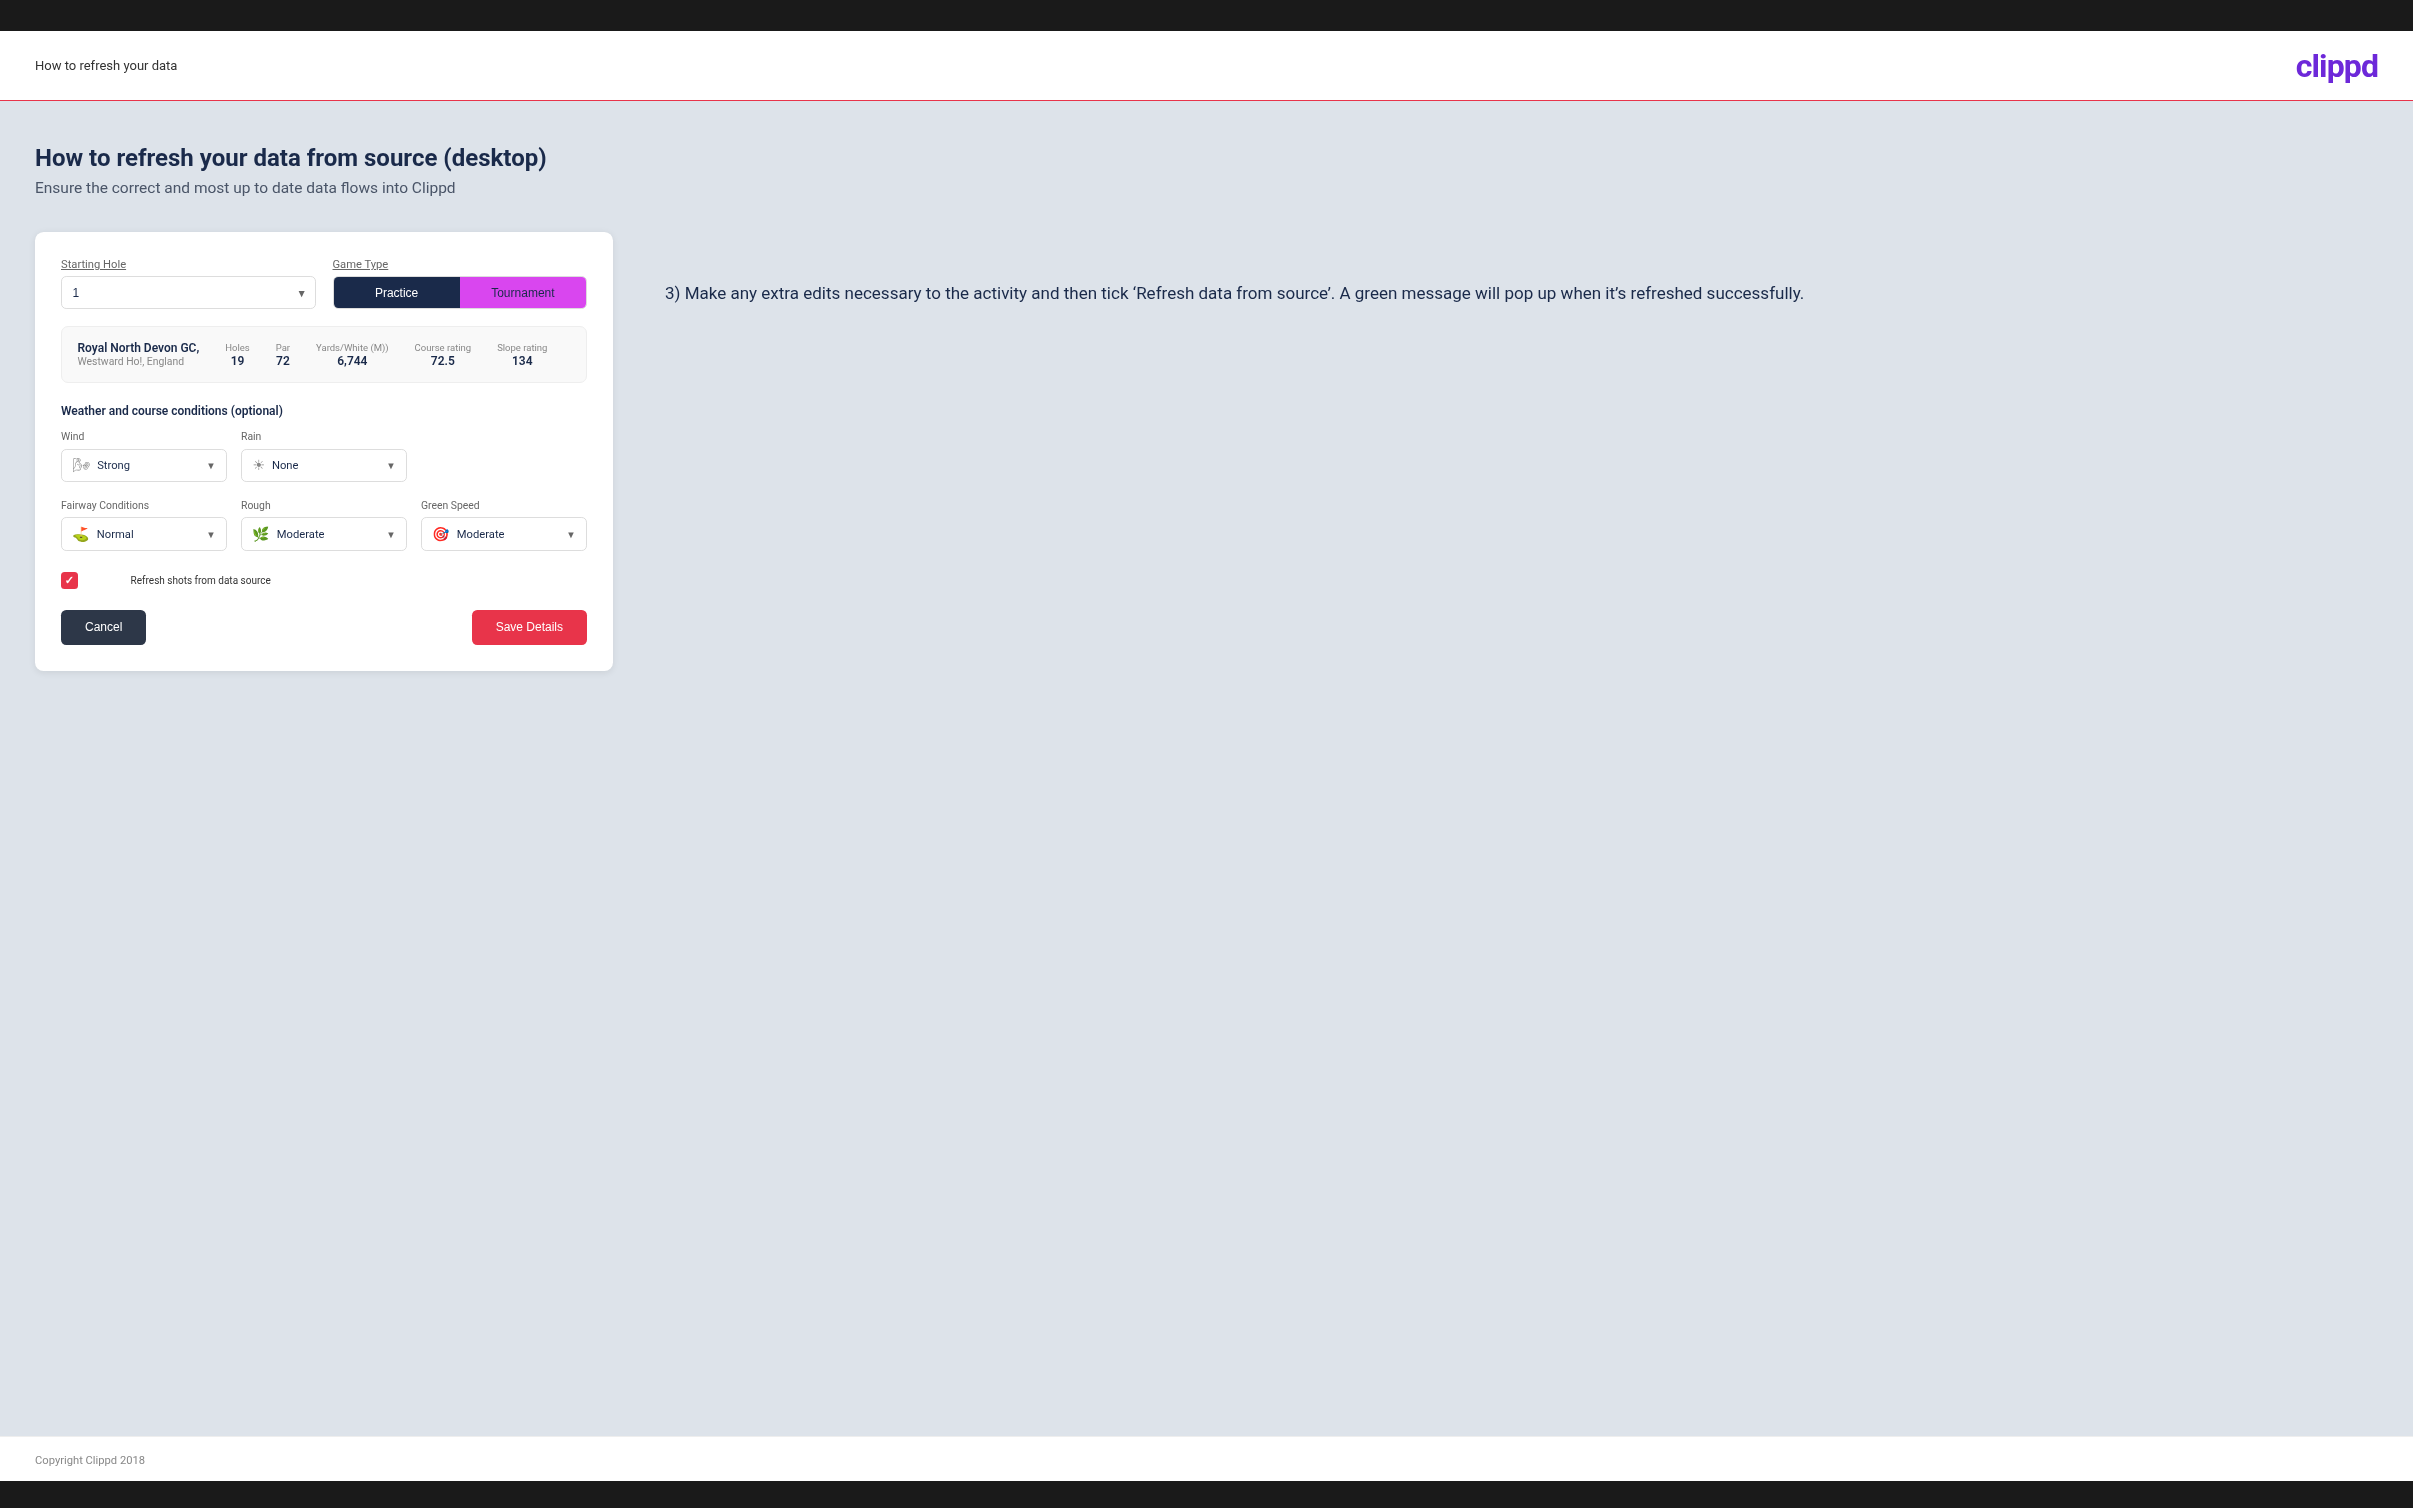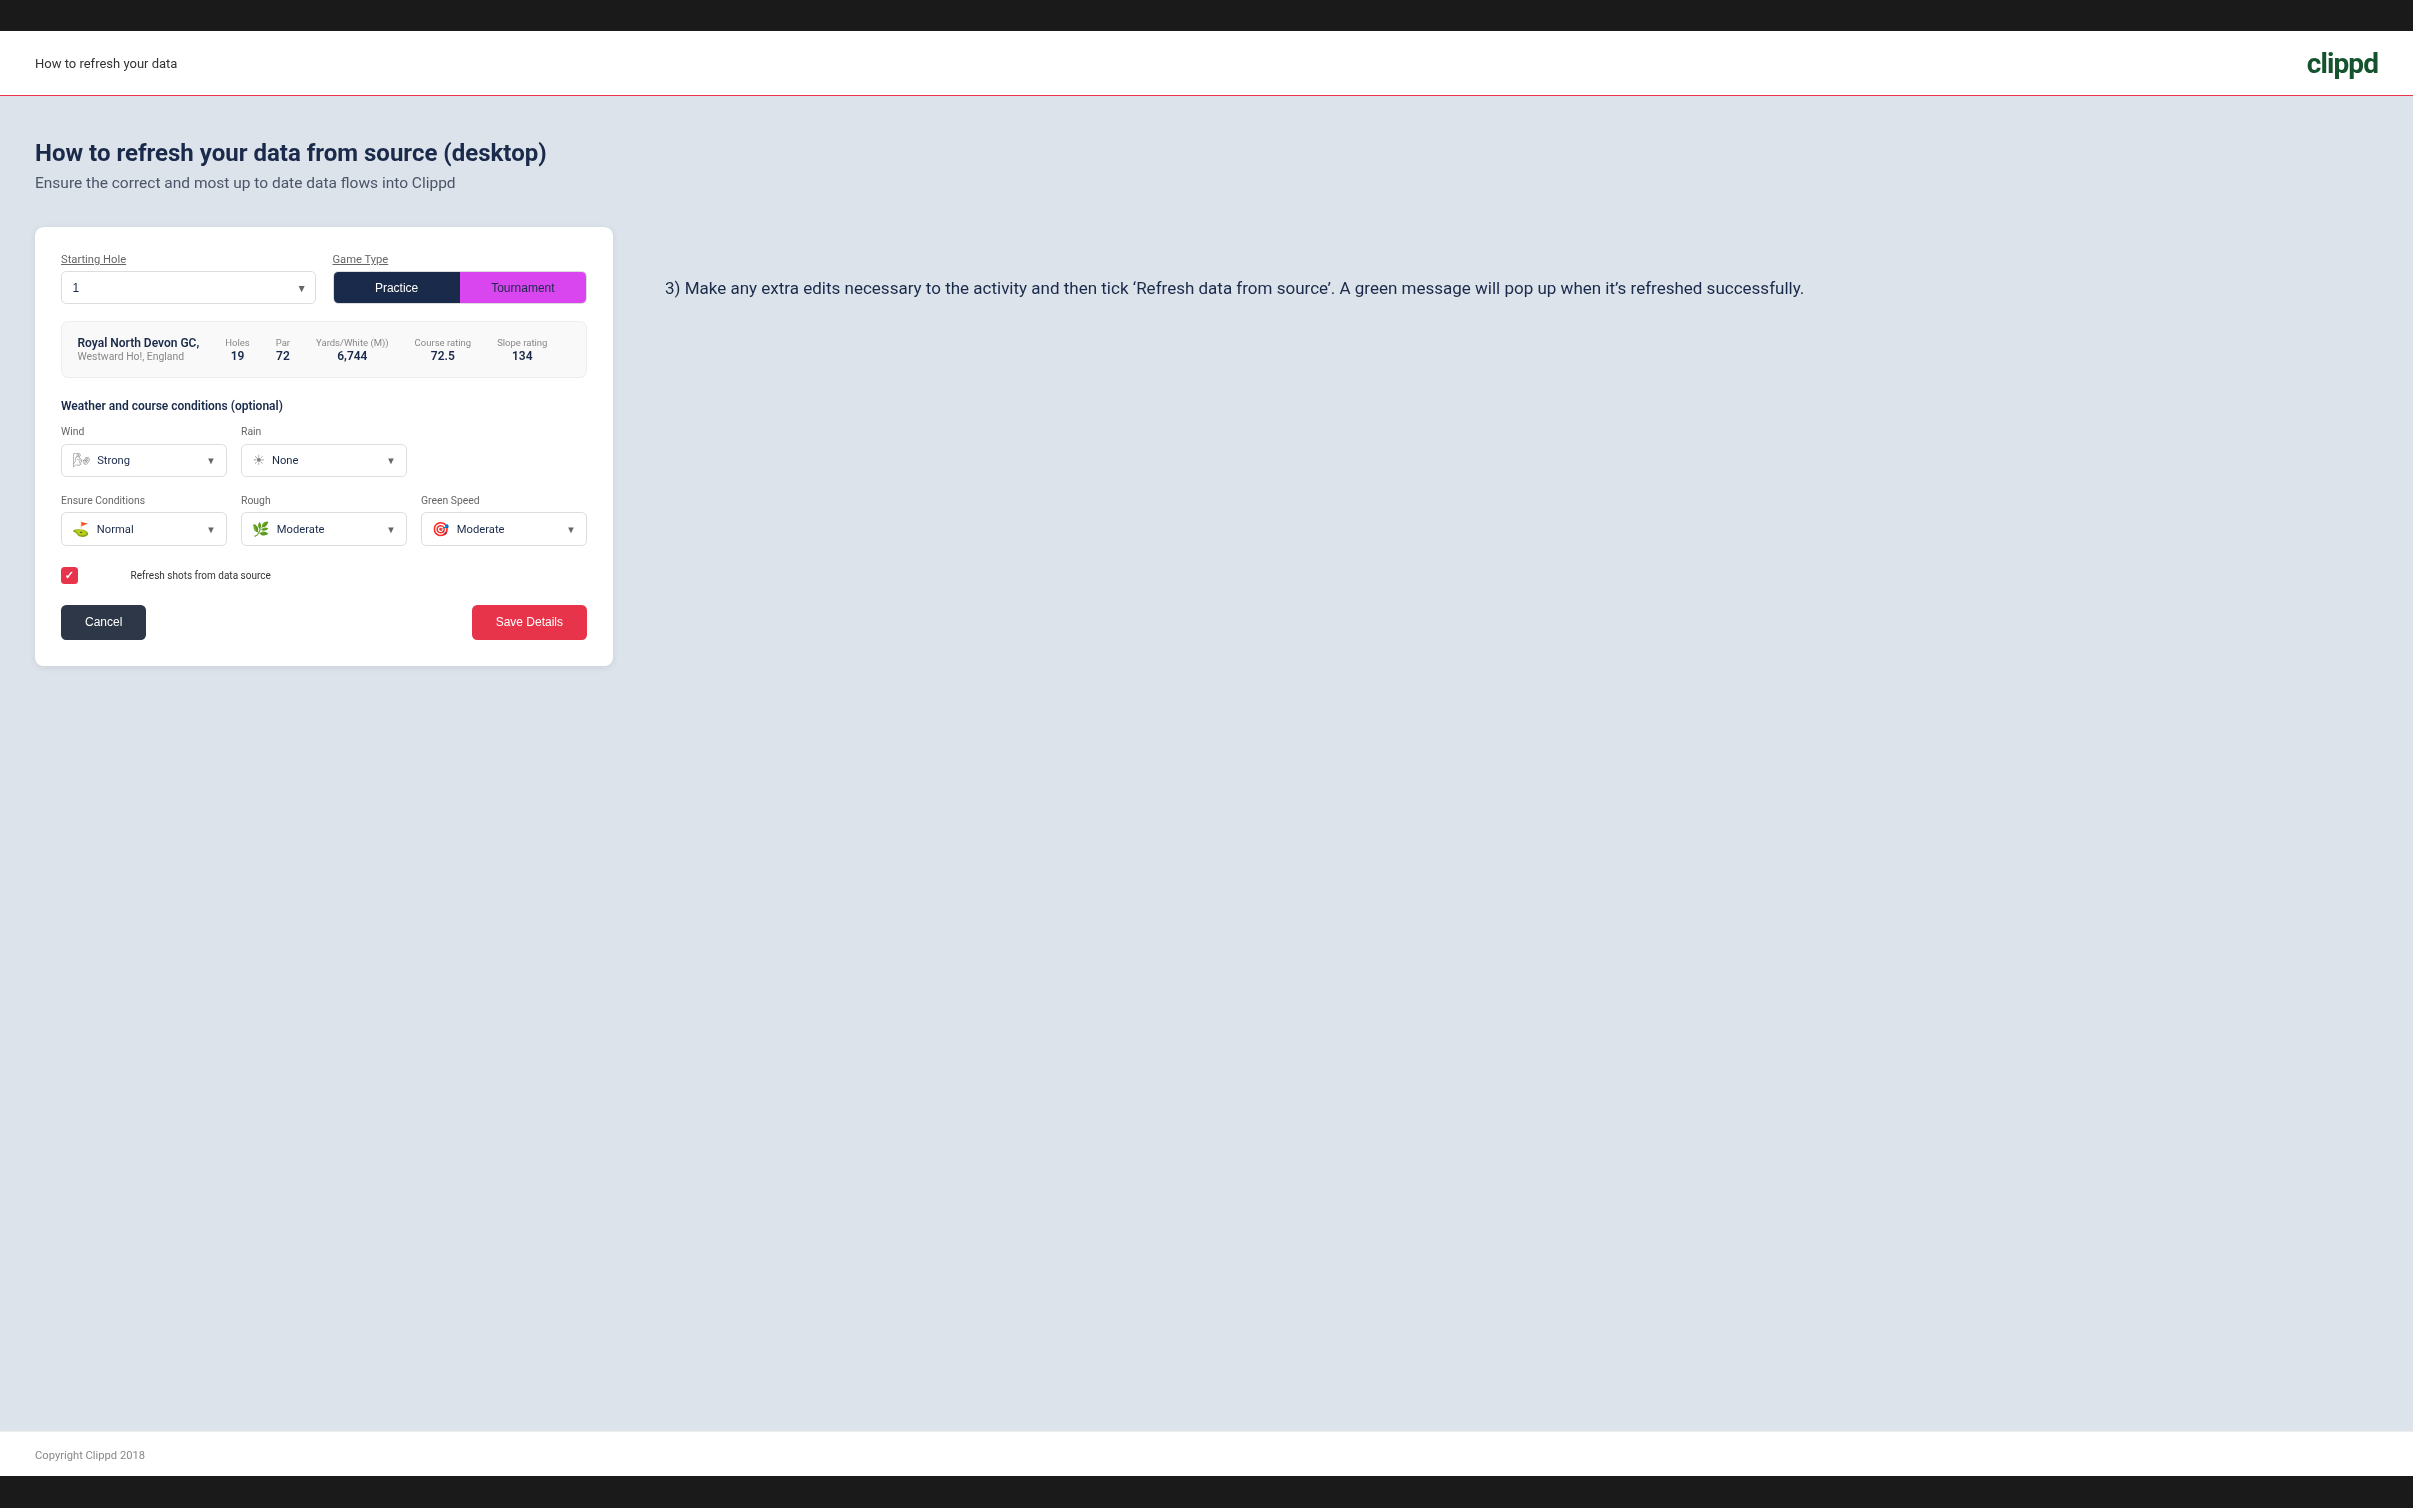--- a/index.html
+++ b/index.html
@@ -18,23 +18,23 @@
       align-items: center;
       justify-content: space-between;
       padding: 15.5px 35px;
       border-bottom: 1.7px solid #e8344a;
     }
     .header-title {
       font-size: 13px;
       color: #333;
     }
     .logo {
-      font-size: 28px;
+      font-size: 32px;
       font-weight: 700;
-      color: #14532d;
+      color: #6d28d9;
       letter-spacing: -0.9px;
     }
     .main-content {
       background: #dde3ea;
       padding: 43px 35px 35px;
       min-height: calc(100vh - 173px);
     }
     .page-heading {
       font-size: 24px;
       font-weight: 700;
@@ -364,21 +364,21 @@
             <span class="condition-icon">☀</span>
             <span class="condition-text">None</span>
             <span class="condition-chevron">▼</span>
           </div>
         </div>
         <div class="condition-group"></div>
       </div>
 
       <div class="conditions-grid-bottom">
         <div class="condition-group">
-          <span class="condition-label">Ensure Conditions</span>
+          <span class="condition-label">Fairway Conditions</span>
           <div class="condition-select">
             <span class="condition-icon">⛳</span>
             <span class="condition-text">Normal</span>
             <span class="condition-chevron">▼</span>
           </div>
         </div>
         <div class="condition-group">
           <span class="condition-label">Rough</span>
           <div class="condition-select">
             <span class="condition-icon">🌿</span>

